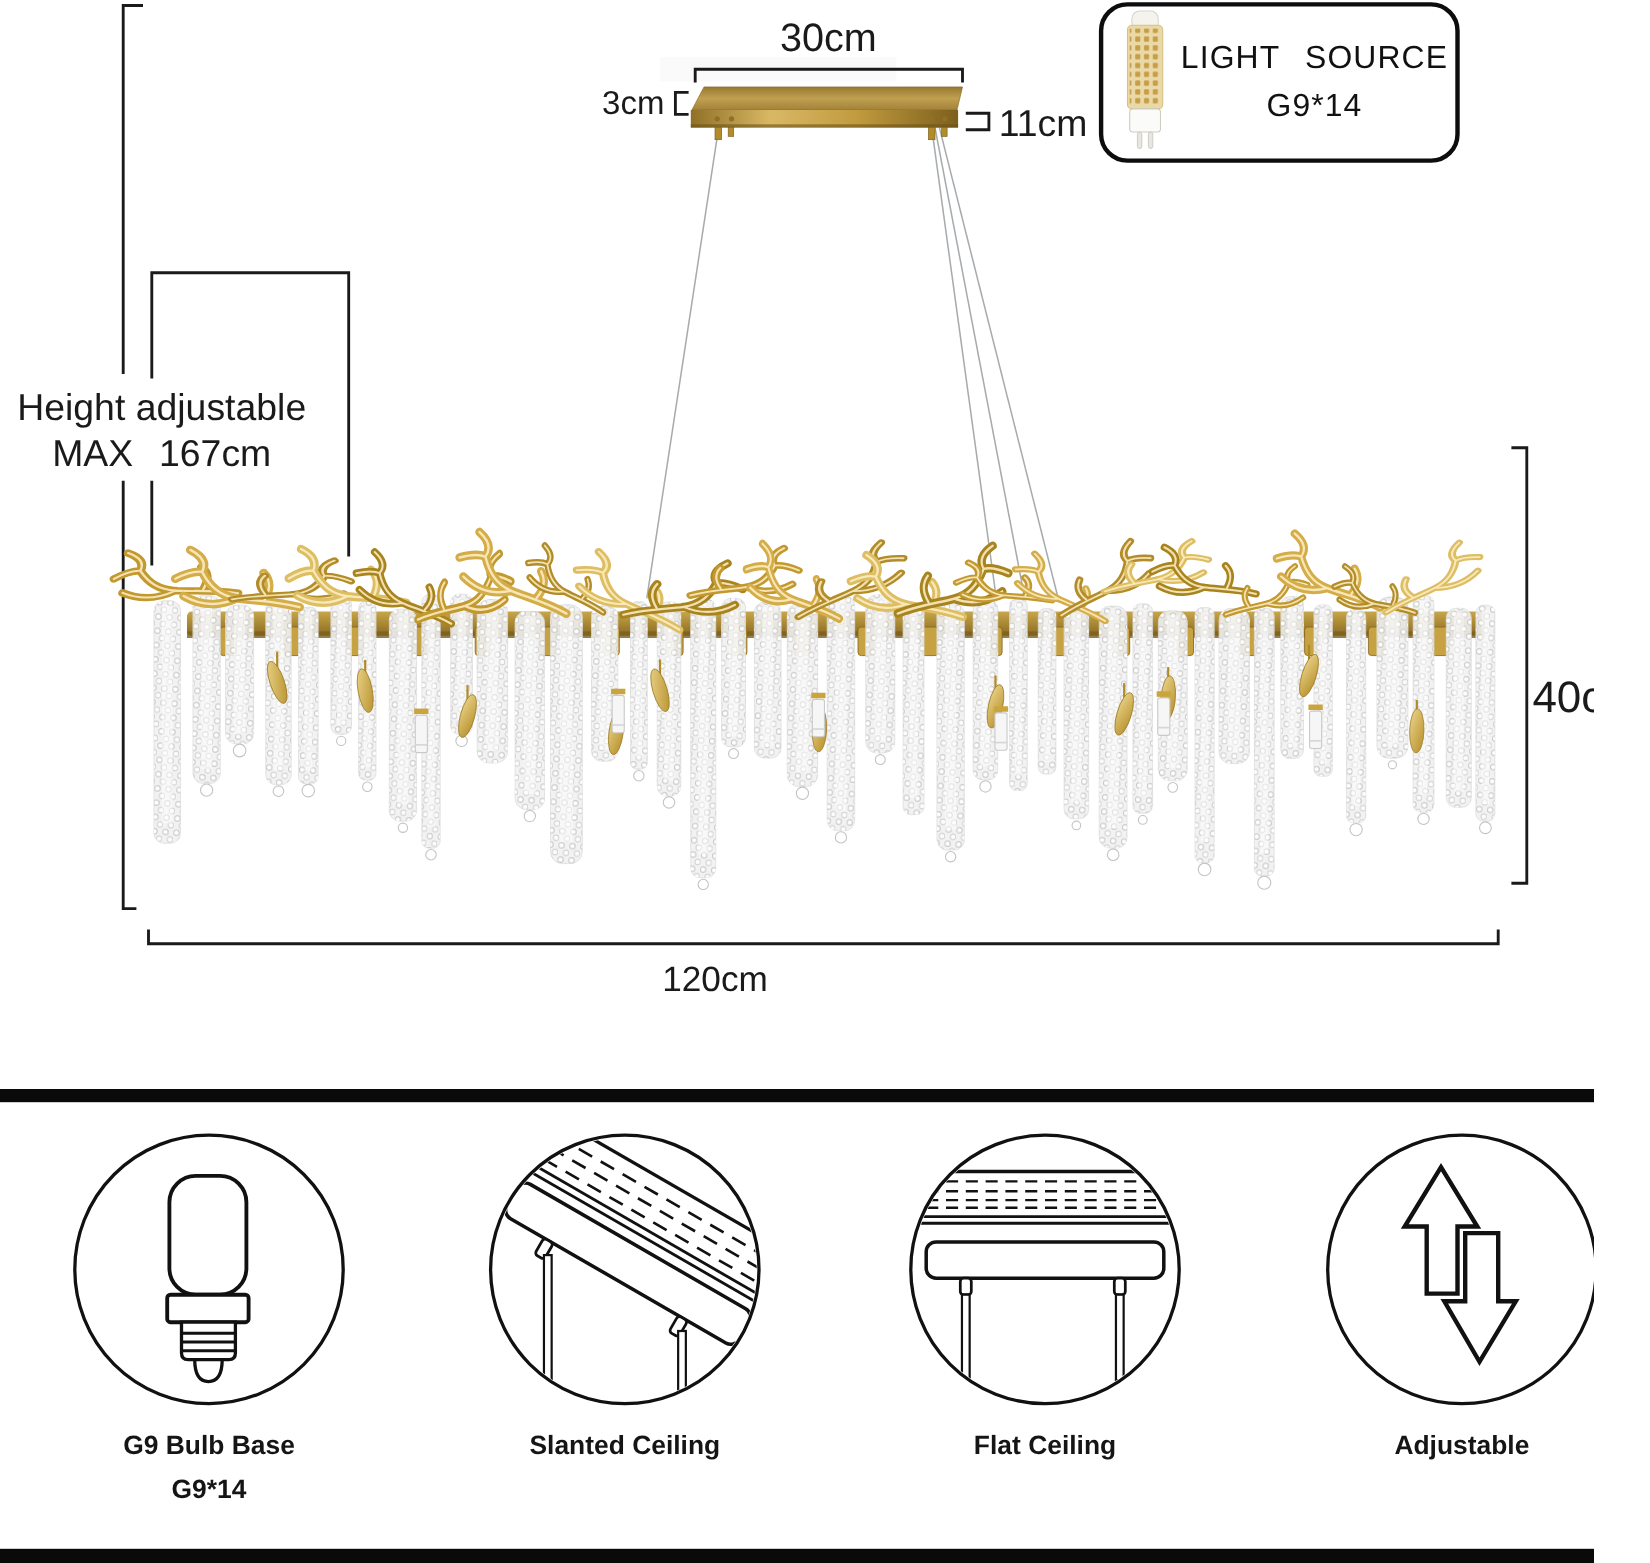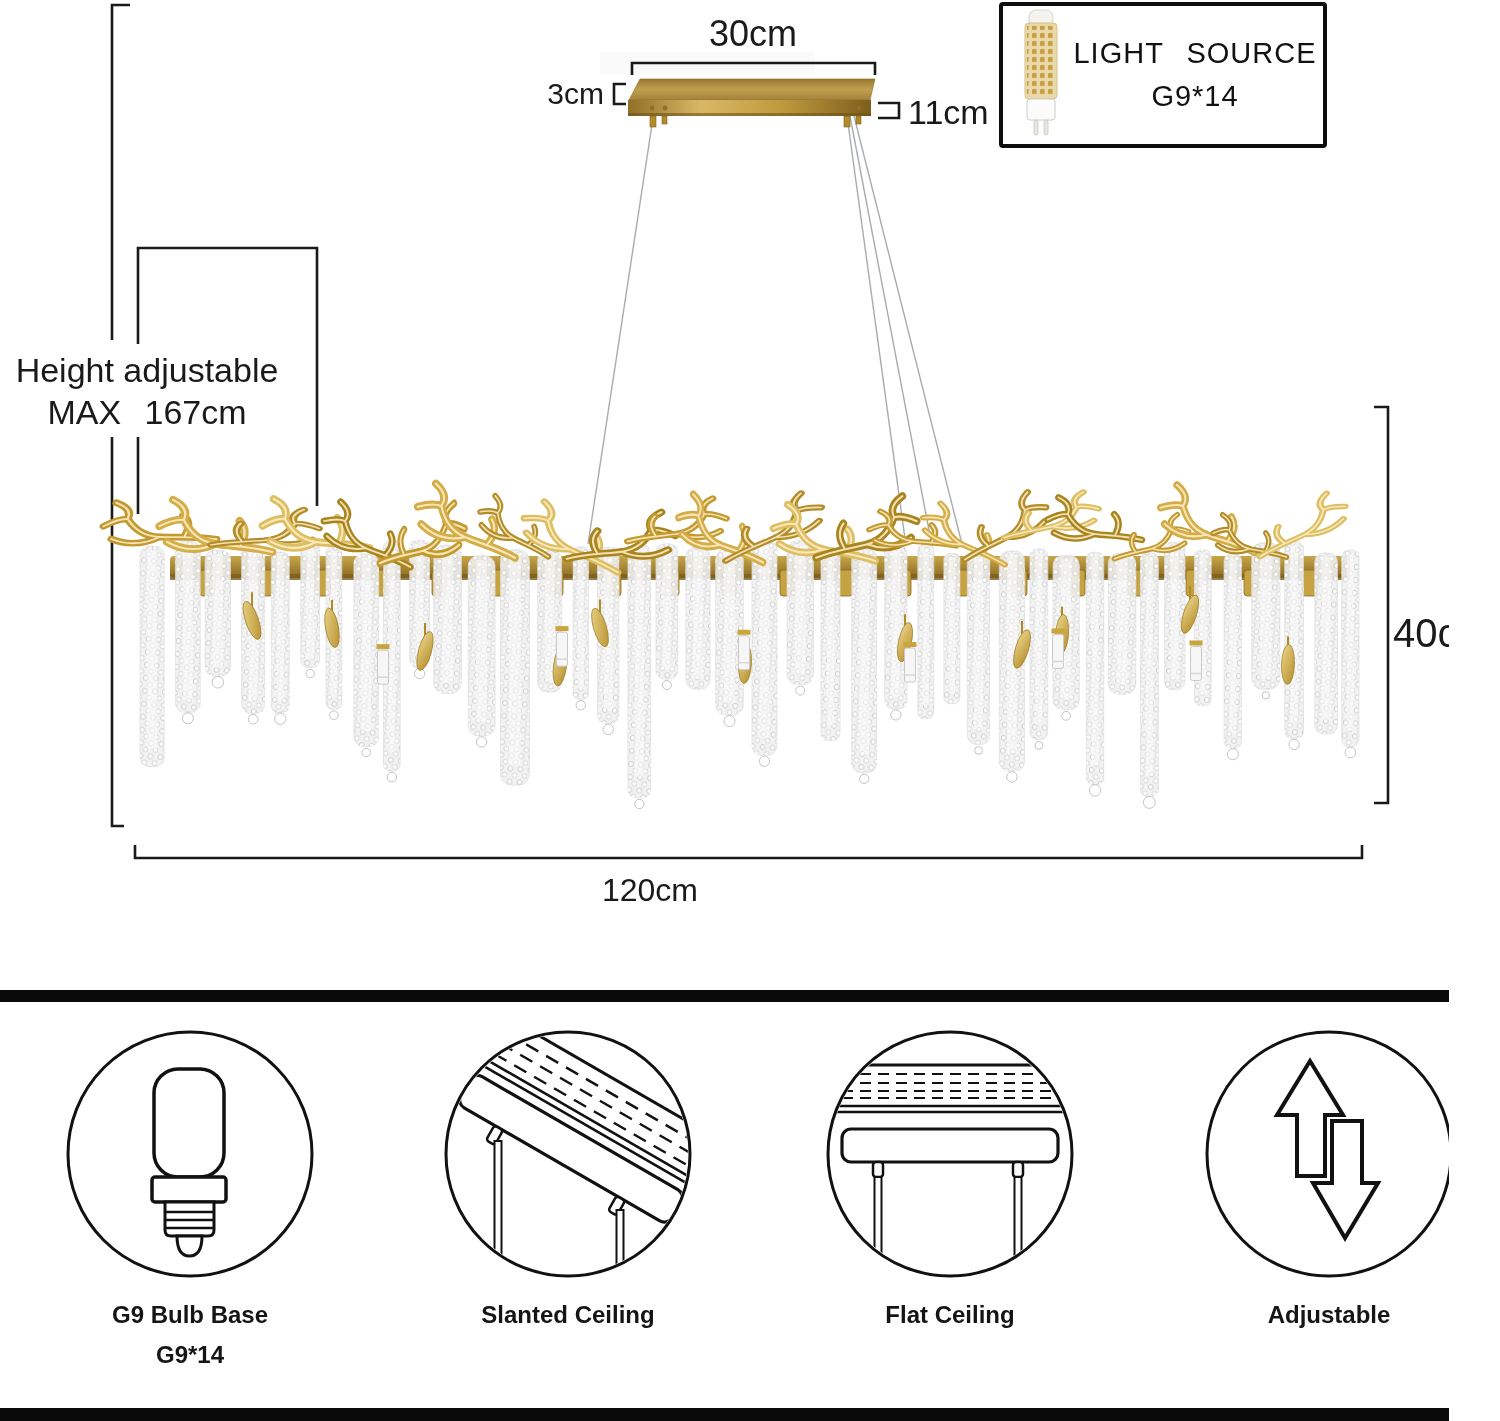--- a/index.html
+++ b/index.html
@@ -2,21 +2,21 @@
 <html><head>
 <meta charset="utf-8">
 <style>
   html,body{margin:0;padding:0;background:#ffffff;}
   .stage{position:relative;width:1449px;height:1421px;background:#ffffff;overflow:hidden;
          font-family:"Liberation Sans", sans-serif;color:#1a1a1a;}
   .diagram-svg{position:absolute;left:0;top:0;}
   .diagram-svg text{font-family:"Liberation Sans", sans-serif;fill:#1a1a1a;}
 
   .light-box{position:absolute;left:999px;top:2px;width:328px;height:146px;border:4px solid #0d0d0d;
-             border-radius:4px;background:#fff;display:flex;align-items:center;box-sizing:border-box;}
+             border-radius:26px;background:#fff;display:flex;align-items:center;box-sizing:border-box;}
   .light-box .bulb-wrap{margin-left:12px;flex:0 0 auto;}
   .light-box .ls-text{flex:1 1 auto;display:flex;flex-direction:column;align-items:center;justify-content:center;}
   .ls-title{font-size:29px;word-spacing:14px;letter-spacing:1px;color:#111;}
   .ls-value{font-size:29px;margin-top:10px;letter-spacing:1px;color:#111;}
 
   .divider-bar{position:absolute;left:0;width:1500px;background:#0a0a0a;}
   .divider-bar.top{top:990px;height:12px;}
   .divider-bar.bottom{top:1408px;height:13px;}
 
   .feature{position:absolute;width:320px;text-align:center;}

